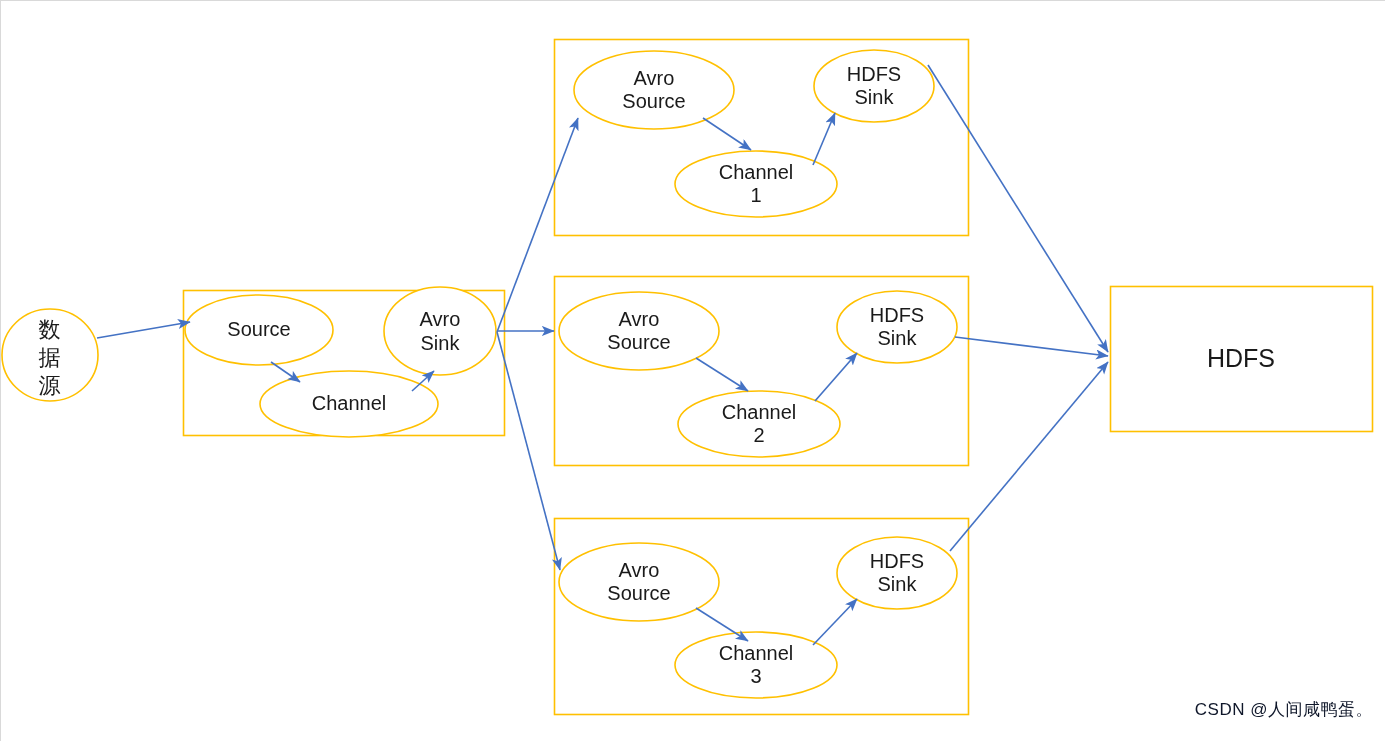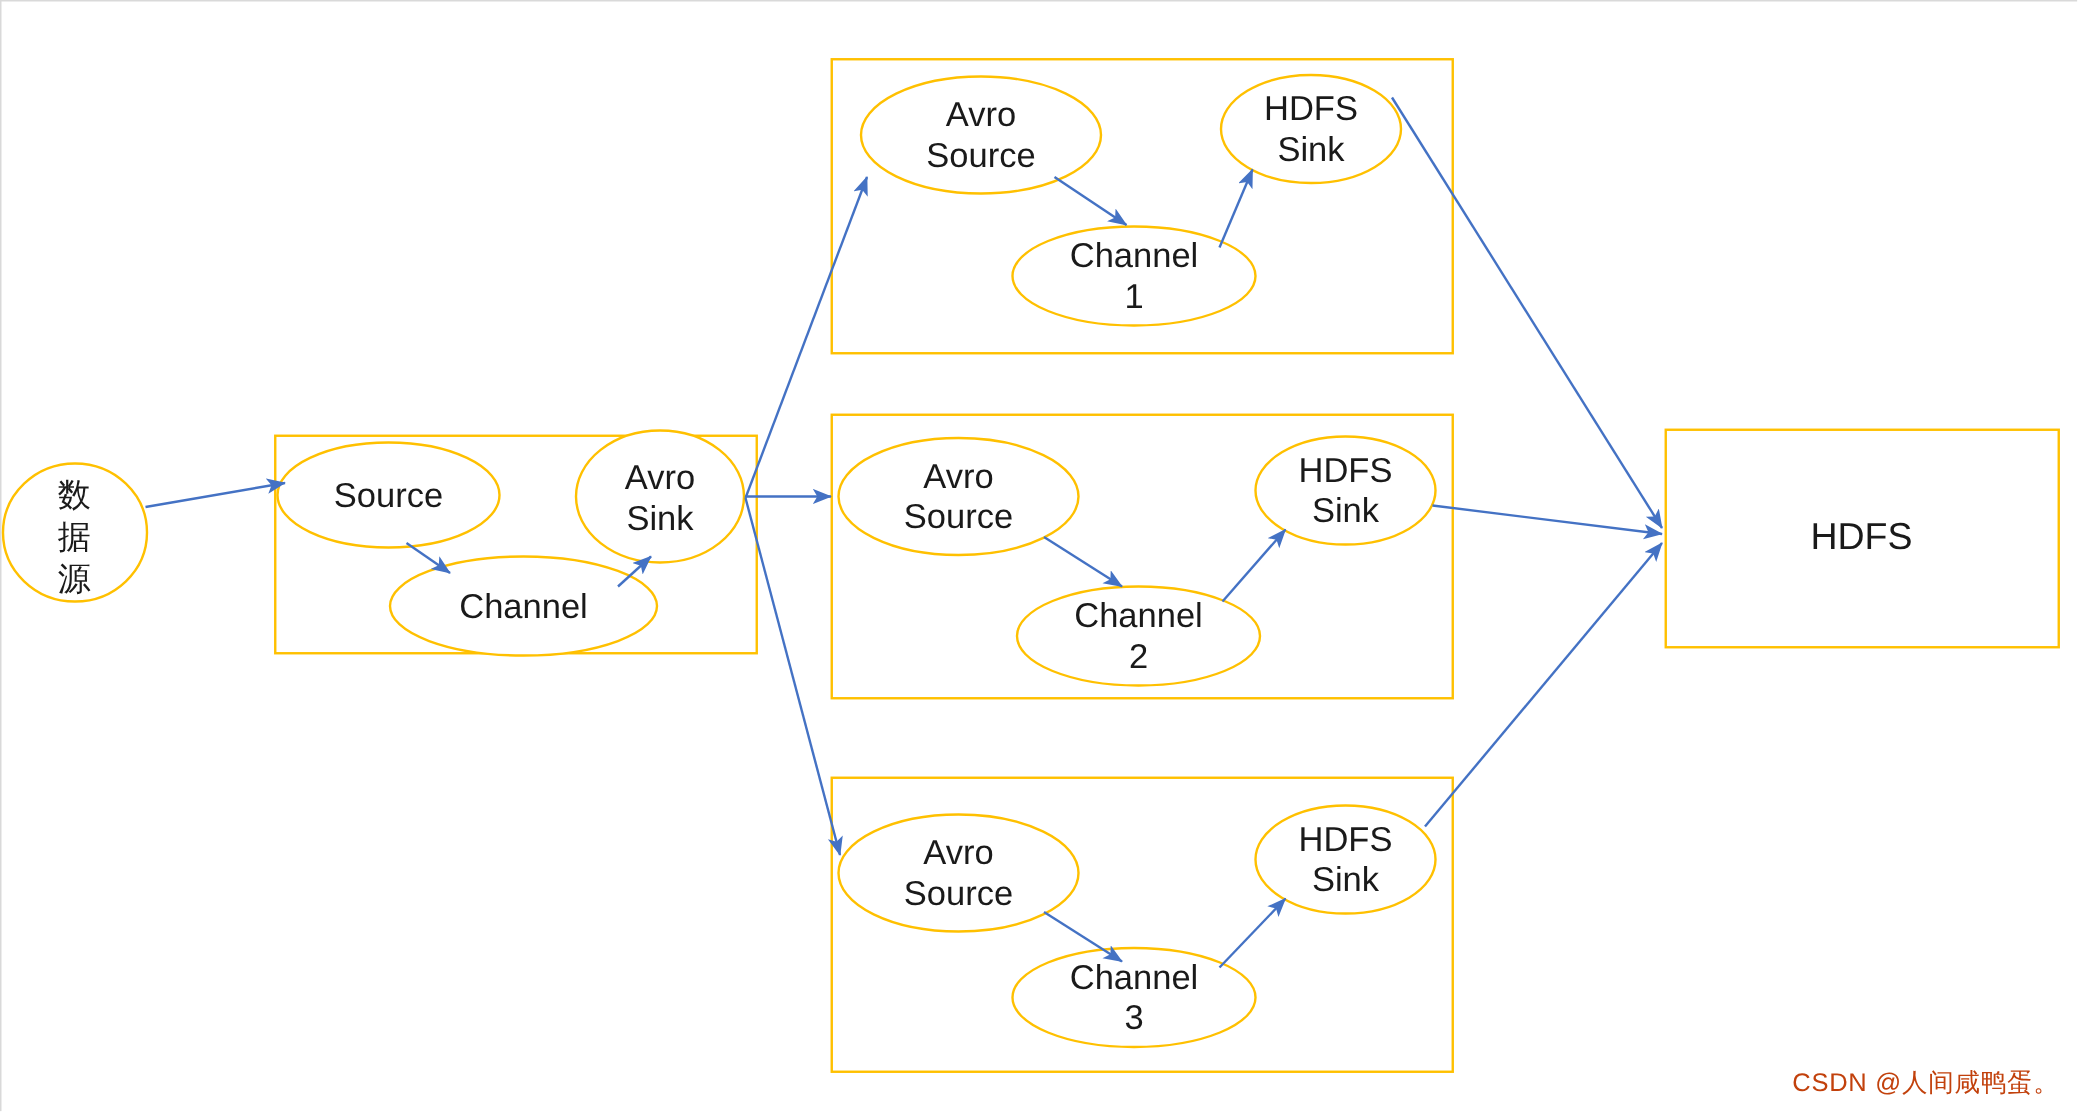--- a/index.html
+++ b/index.html
@@ -37,35 +37,35 @@
     height: 741px;
   }
   .node-label {
     position: absolute;
     display: flex;
     flex-direction: column;
     align-items: center;
     justify-content: center;
     text-align: center;
     color: #1a1a1a;
-    font-size: 23px;
+    font-size: 20px;
     line-height: 1.17;
     white-space: pre-line;
     pointer-events: none;
   }
   .node-label.cjk {
     font-size: 22px;
     line-height: 1.28;
     letter-spacing: 1px;
   }
   .watermark {
     position: absolute;
     right: 12px;
-    bottom: 8px;
-    color: #c2410c;
+    bottom: 20px;
+    color: #0f172a;
     font-size: 17px;
     letter-spacing: 0.5px;
     user-select: none;
   }
 </style>
 </head>
 <body>
 
 <div id="canvas">
 

